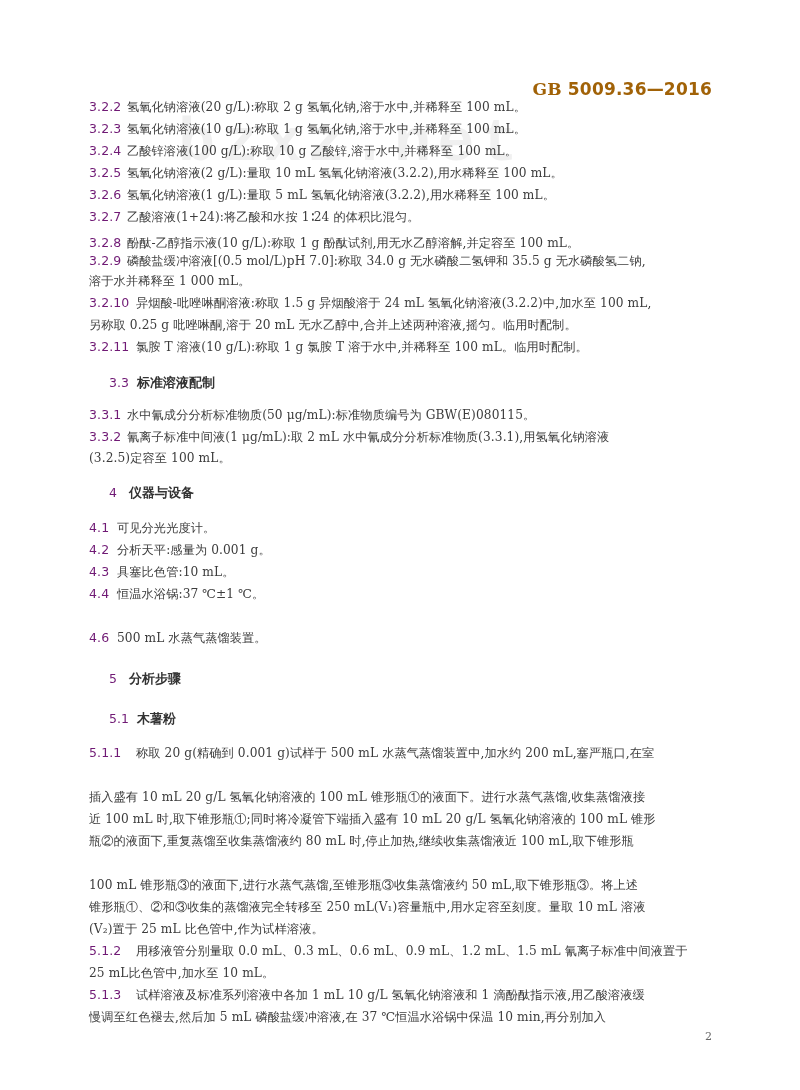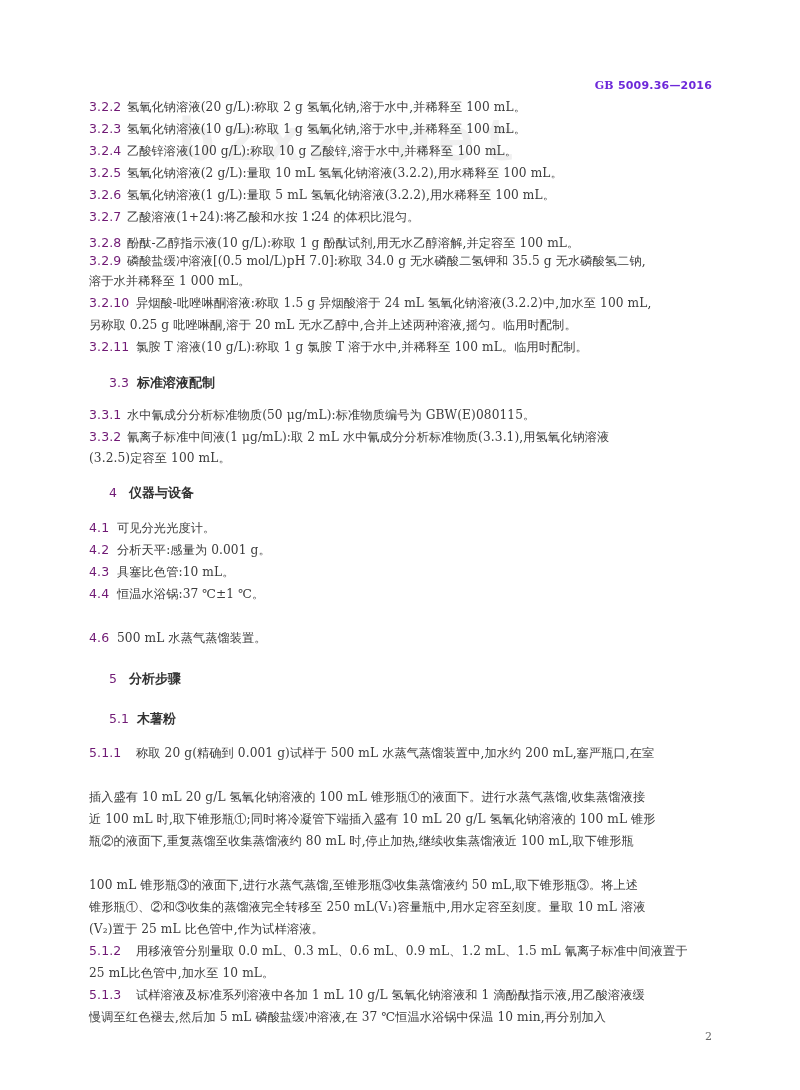--- a/index.html
+++ b/index.html
@@ -19,23 +19,23 @@
       position: absolute;
       left: 0; top: 0;
       width: 800px; height: 1090px;
       background: #ffffff;
     }
     .header-code {
       position: absolute;
       right: 88px;
       top: 79px;
       font-family: "DejaVu Sans", "Liberation Sans", sans-serif;
-      font-size: 11px;
+      font-size: 17px;
       font-weight: bold;
-      color: #6d28d9;
+      color: #a16207;
       letter-spacing: 0.2px;
     }
     .header-code .gb { font-family: "DejaVu Serif", serif; font-weight: bold; }
     .line {
       position: absolute;
       left: 89px;
       width: 628px;
       font-size: 12.2px;
       line-height: 16px;
       white-space: nowrap;

